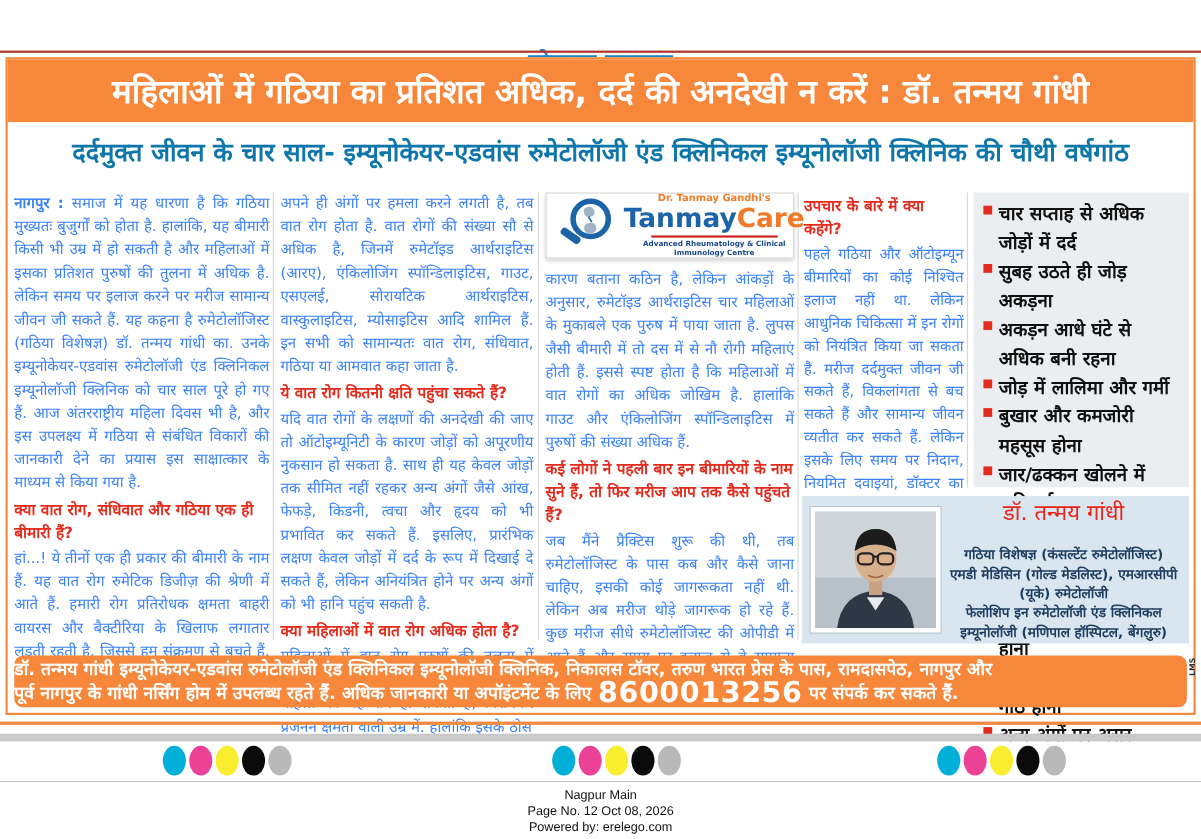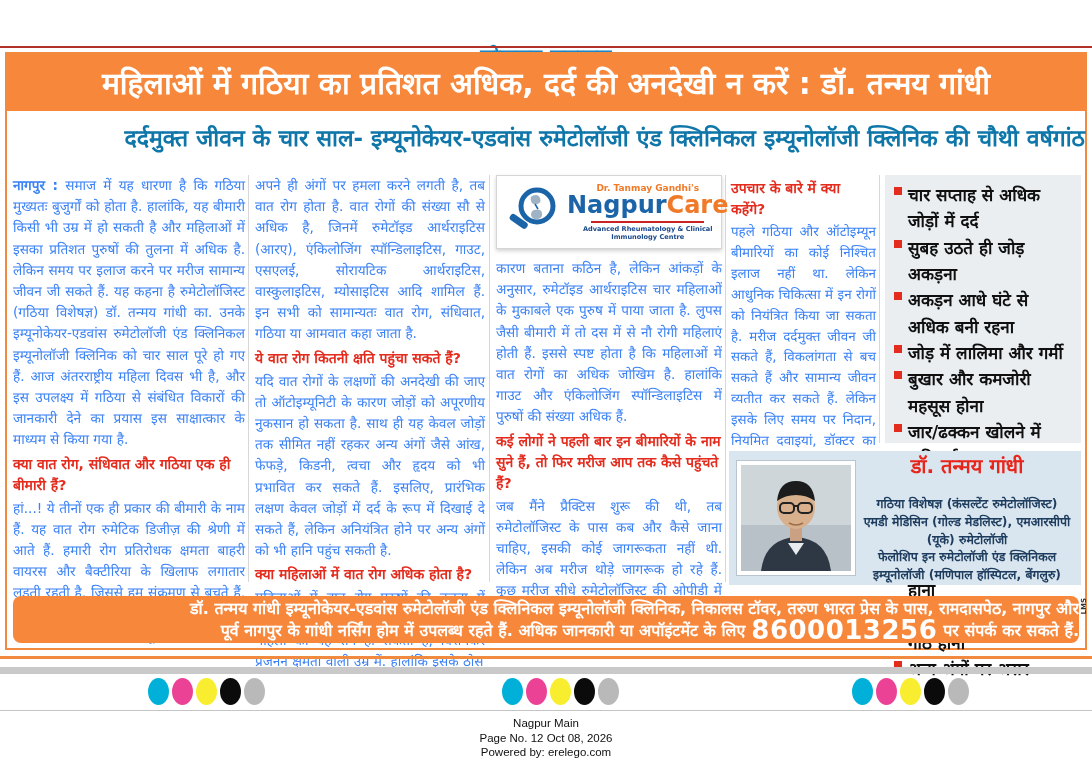--- a/index.html
+++ b/index.html
@@ -16,21 +16,21 @@
 
   .frame {
     position:absolute; left:5px; top:52px; width:1082px; height:598px;
     border:2px solid #f18a3e; background:#fff;
   }
   .headline-bar {
     height:57px; background:#f6873b; display:flex; align-items:center; justify-content:center;
   }
   .headline-bar span { color:#fff; font-size:30px; font-weight:800; white-space:nowrap; }
   .subheadline {
-    height:52px; display:flex; align-items:center; justify-content:flex-end;
+    height:52px; display:flex; align-items:center; justify-content:center;
   }
   .subheadline span { color:#0f76a9; font-size:23px; font-weight:800; white-space:nowrap; }
 
   .article-body { position:absolute; left:0; top:109px; right:0; bottom:54px; }
   .vrule { position:absolute; width:1px; background:#d8d8d8; top:12px; }
   .vr1 { left:241px; bottom:12px; } .vr2 { left:482px; bottom:12px; }
   .vr3 { left:718px; bottom:12px; } .vr4 { left:872px; height:268px; }
 
   .col { position:absolute; top:12px; }
   .col p { font-size:13.6px; line-height:1.56; text-align:justify; color:#3b82f6; }
@@ -38,21 +38,21 @@
                 text-align:left; margin:3px 0 2px; }
   .dateline { font-weight:800; }
   .col1 { left:6px;   width:232px; }
   .col2 { left:248px; width:230px; }
   .col3 { left:489px; width:226px; }
   .col4 { left:724px; width:145px; }
   .col4 p { font-size:13.4px; }
 
   
   .logo-box {
-    width:100%; height:74px; background:#fff; border:1px solid #d5d5d5;
+    width:100%; height:60px; background:#fff; border:1px solid #d5d5d5;
     box-shadow:0 2px 4px rgba(0,0,0,.18); display:flex; align-items:center;
     padding:1px 8px; margin-bottom:9px;
   }
   .logo-icon { flex:none; margin-right:8px; }
   .logo-text { flex:1; text-align:center; }
   .logo-owner { color:#f07a28; font-size:9px; font-weight:700; }
   .logo-word { font-size:24px; font-weight:800; line-height:1.05; }
   .logo-word .w1 { color:#1b64a8; } .logo-word .w2 { color:#f07a28; }
   .logo-redline { height:2px; background:#cc2222; width:70%; margin:2px auto; }
   .logo-tagline { color:#1b4a8a; font-size:6.6px; font-weight:700; }
@@ -71,27 +71,27 @@
   
   .doctor-card {
     position:absolute; left:722px; top:288px; width:352px; height:134px;
     background:#d9e6ef; display:flex; padding:8px; align-items:center;
   }
   .photo {
     flex:none; width:118px; height:114px; border:4px solid #fff;
     box-shadow:0 0 0 1px #b9c4cc; background:#c7ced4; overflow:hidden;
   }
   .doctor-info { flex:1; text-align:center; padding-left:6px; }
-  .doctor-name { color:#e8251b; font-size:20px; font-weight:700; margin-bottom:16px; }
+  .doctor-name { color:#e8251b; font-size:20px; font-weight:400; margin-bottom:16px; }
   .doctor-line { color:#1d3c5e; font-weight:700; font-size:12.4px; line-height:1.42; }
 
   
   .contact {
     position:absolute; left:6px; right:6px; bottom:5px; height:47px;
-    background:#f6873b; border-radius:8px; text-align:right; color:#fff; font-weight:800;
+    background:#f6873b; border-radius:8px; text-align:left; color:#fff; font-weight:800;
     padding-top:2px;
   }
   .contact .l1 { font-size:16px; line-height:21px; white-space:nowrap; }
   .contact .l2 { font-size:16px; line-height:22px; white-space:nowrap; }
   .contact .phone { font-size:26px; font-weight:800; letter-spacing:.5px;
                     vertical-align:-3px; padding:0 6px; }
 
   .press-code {
     position:absolute; left:1080px; top:598px; font-size:7px; color:#333; font-weight:700;
     writing-mode:vertical-rl; transform:rotate(180deg);
@@ -152,21 +152,21 @@
             <svg width="54" height="56" viewBox="0 0 54 56">
               <circle cx="32" cy="24" r="16" fill="none" stroke="#1b64a8" stroke-width="5"></circle>
               <rect x="4" y="36" width="20" height="7" rx="3" transform="rotate(35 14 39)" fill="#1b64a8"></rect>
               <path d="M27 14 q6 -3 8 2 q2 5 -3 6 q-5 1 -6 -3 q-1 -4 1 -5 Z" fill="#9fb3c4"></path>
               <path d="M29 28 q7 -2 8 3 q1 5 -4 6 q-6 1 -7 -4 q0 -4 3 -5 Z" fill="#9fb3c4"></path>
               <line x1="30" y1="22" x2="33" y2="27" stroke="#1b64a8" stroke-width="1.5"></line>
             </svg>
           </span>
           <span class="logo-text">
             <div class="logo-owner">Dr. Tanmay Gandhi's</div>
-            <div class="logo-word"><span class="w1">Nagpur</span><span class="w2">Care</span></div>
+            <div class="logo-word"><span class="w1">Tanmay</span><span class="w2">Care</span></div>
             <div class="logo-redline"></div>
             <div class="logo-tagline">Advanced Rheumatology &amp; Clinical Immunology Centre</div>
           </span>
         </div>
         <p>कारण बताना कठिन है, लेकिन आंकड़ों के अनुसार, रुमेटॉइड आर्थराइटिस चार महिलाओं के मुकाबले एक पुरुष में पाया जाता है. लुपस जैसी बीमारी में तो दस में से नौ रोगी महिलाएं होती हैं. इससे स्पष्ट होता है कि महिलाओं में वात रोगों का अधिक जोखिम है. हालांकि गाउट और एंकिलोजिंग स्पॉन्डिलाइटिस में पुरुषों की संख्या अधिक हैं.</p>
         <div class="qhead">कई लोगों ने पहली बार इन बीमारियों के नाम सुने हैं, तो फिर मरीज आप तक कैसे पहुंचते हैं?</div>
         <p>जब मैंने प्रैक्टिस शुरू की थी, तब रुमेटोलॉजिस्ट के पास कब और कैसे जाना चाहिए, इसकी कोई जागरूकता नहीं थी. लेकिन अब मरीज थोड़े जागरूक हो रहे हैं. कुछ मरीज सीधे रुमेटोलॉजिस्ट की ओपीडी में आते हैं और समय पर इलाज से वे सामान्य जीवन जी रहे हैं.</p>
       </div>
 
       <div class="col col4">

